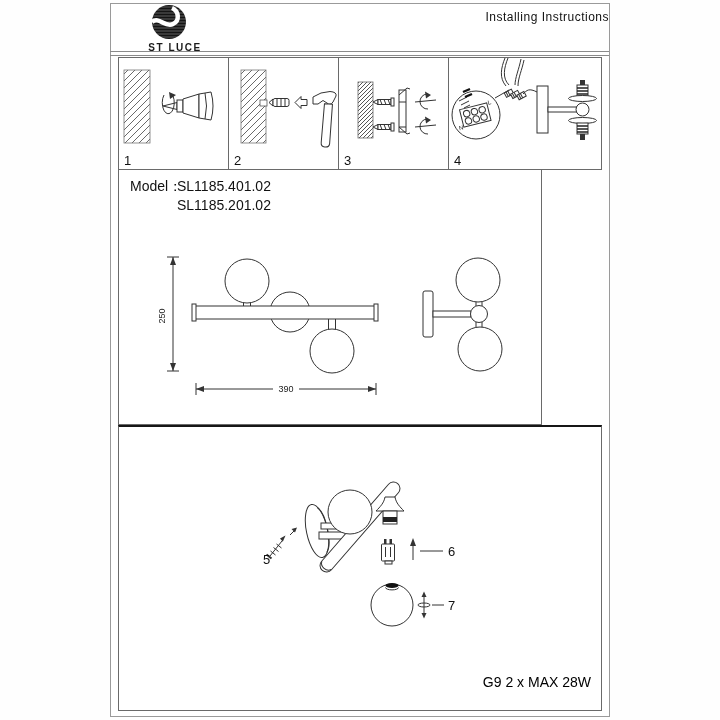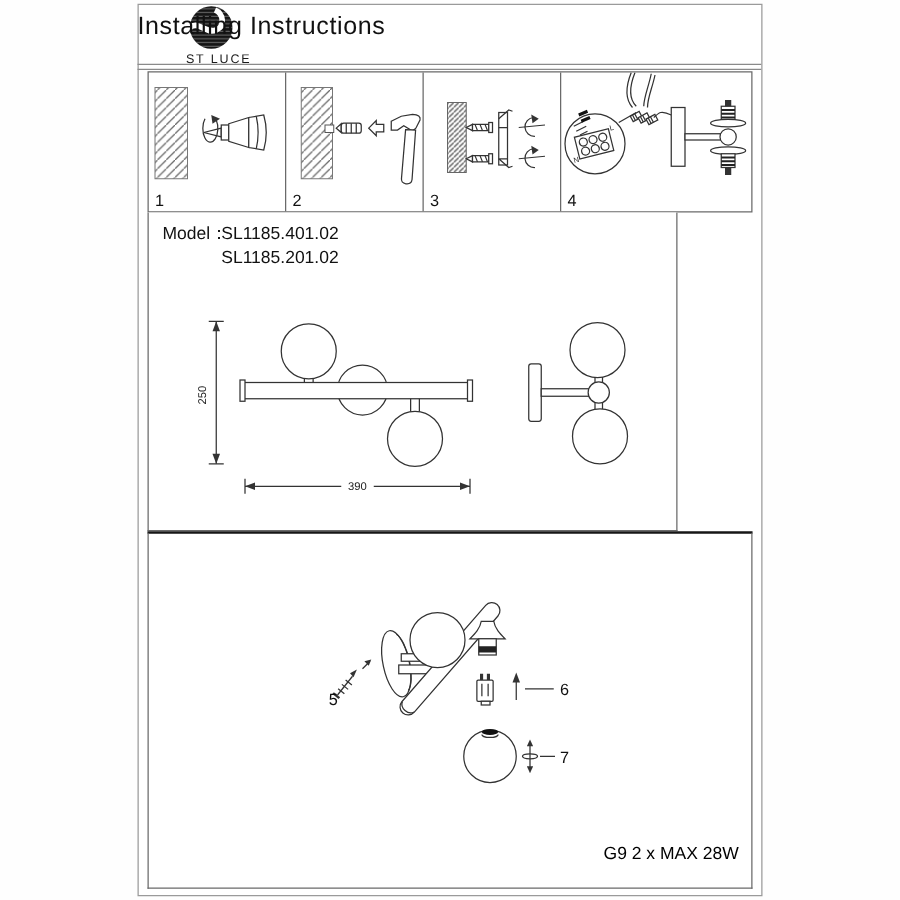--- a/index.html
+++ b/index.html
@@ -1,23 +1,23 @@
 <!DOCTYPE html>
 <html><head>
 <meta charset="utf-8">
 <style>
   html,body{margin:0;padding:0;background:#ffffff;}
   #canvas{position:relative;width:720px;height:720px;background:#fefefe;overflow:hidden;
           font-family:"Liberation Sans",sans-serif;color:#1a1a1a;}
   .page{position:absolute;left:110px;top:3px;width:498px;height:712px;border:1px solid #9a9a9a;background:#fff;}
   .brand{position:absolute;left:136px;top:3px;width:66px;text-align:center;}
   .brand svg{display:block;margin:0 auto;}
-  .brand-text{font-size:10px;font-weight:normal;letter-spacing:1.5px;margin-top:-1px;margin-left:12px;}
-  .title{position:absolute;left:110px;top:10px;width:499px;text-align:left;
-         font-size:20px;letter-spacing:0.5px;color:#111;}
+  .brand-text{font-size:10px;font-weight:bold;letter-spacing:1.5px;margin-top:-1px;margin-left:12px;}
+  .title{position:absolute;left:110px;top:10px;width:499px;text-align:right;
+         font-size:12px;letter-spacing:0.5px;color:#111;}
   .header-rule{position:absolute;left:110px;top:51px;width:499px;height:3px;
                border-top:1px solid #8a8a8a;border-bottom:1px solid #8a8a8a;}
   .steps{position:absolute;left:118px;top:57px;width:484px;height:113px;border:1px solid #6a6a6a;
          display:flex;box-sizing:border-box;background:#fff;}
   .cell{position:relative;height:100%;border-right:1px solid #6a6a6a;box-sizing:border-box;}
   .cell:last-child{border-right:none;}
   .c1,.c2,.c3{width:110px;} .c4{flex:1;}
   .stepnum{position:absolute;left:5px;bottom:1px;font-size:13px;color:#111;}
   .model-box{position:absolute;left:118px;top:170px;width:424px;height:255px;
              border:1px solid #6a6a6a;border-top:none;box-sizing:border-box;background:#fff;}

